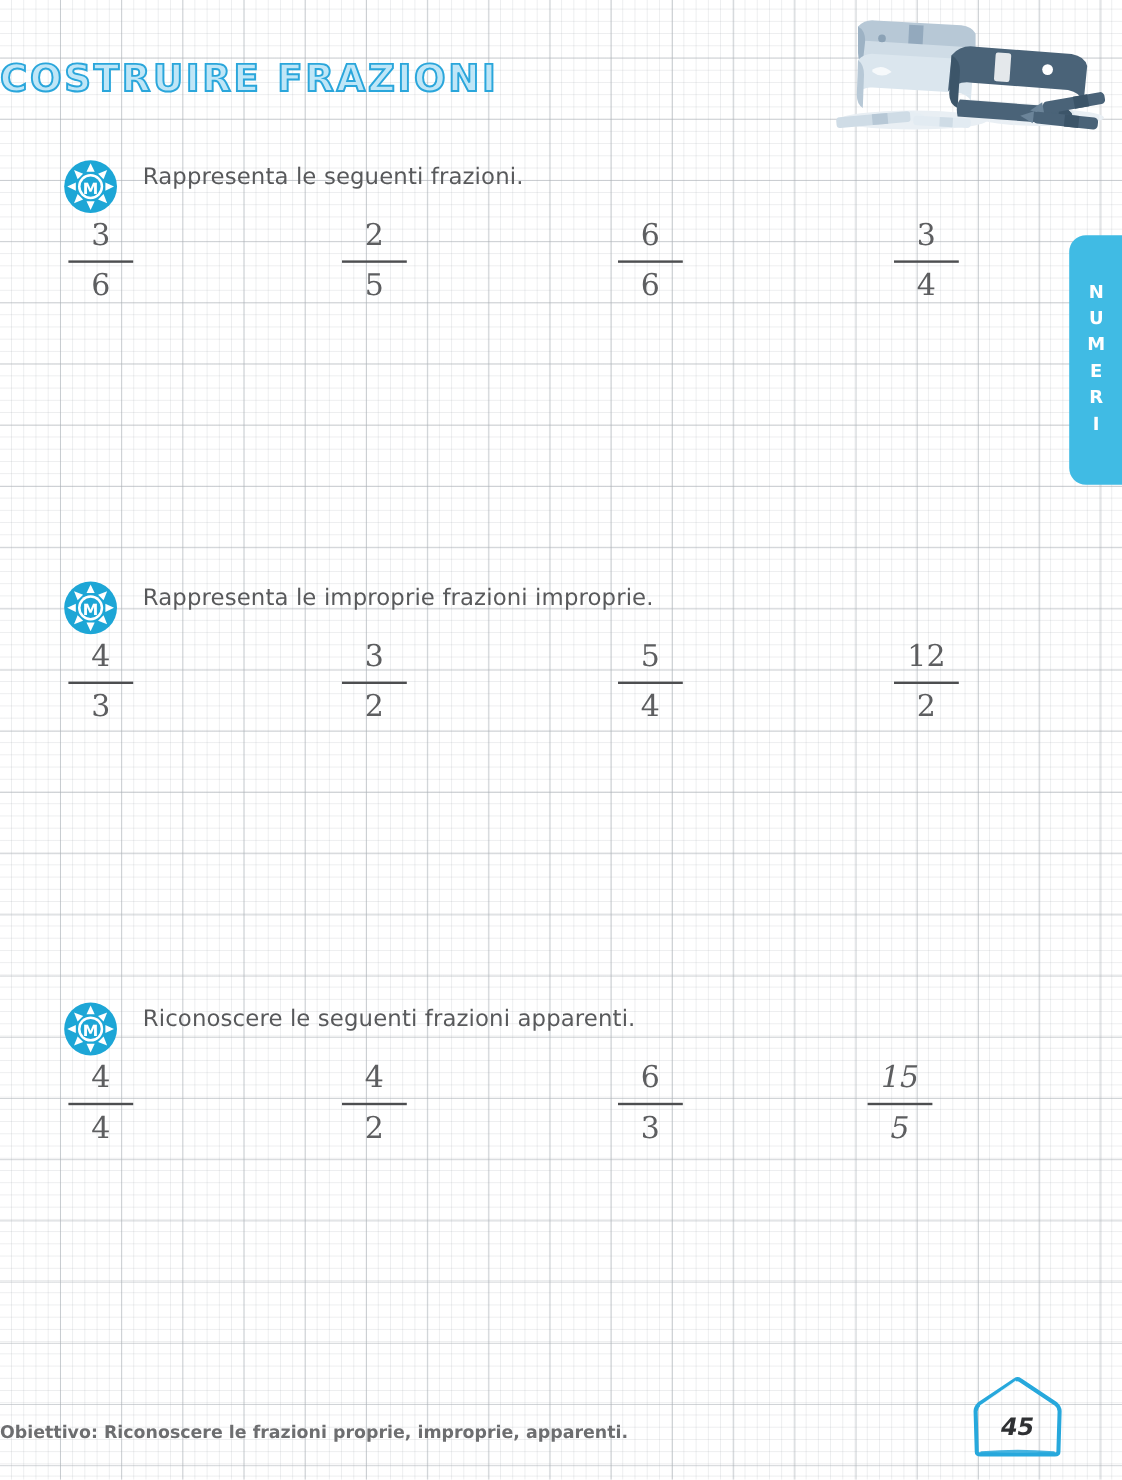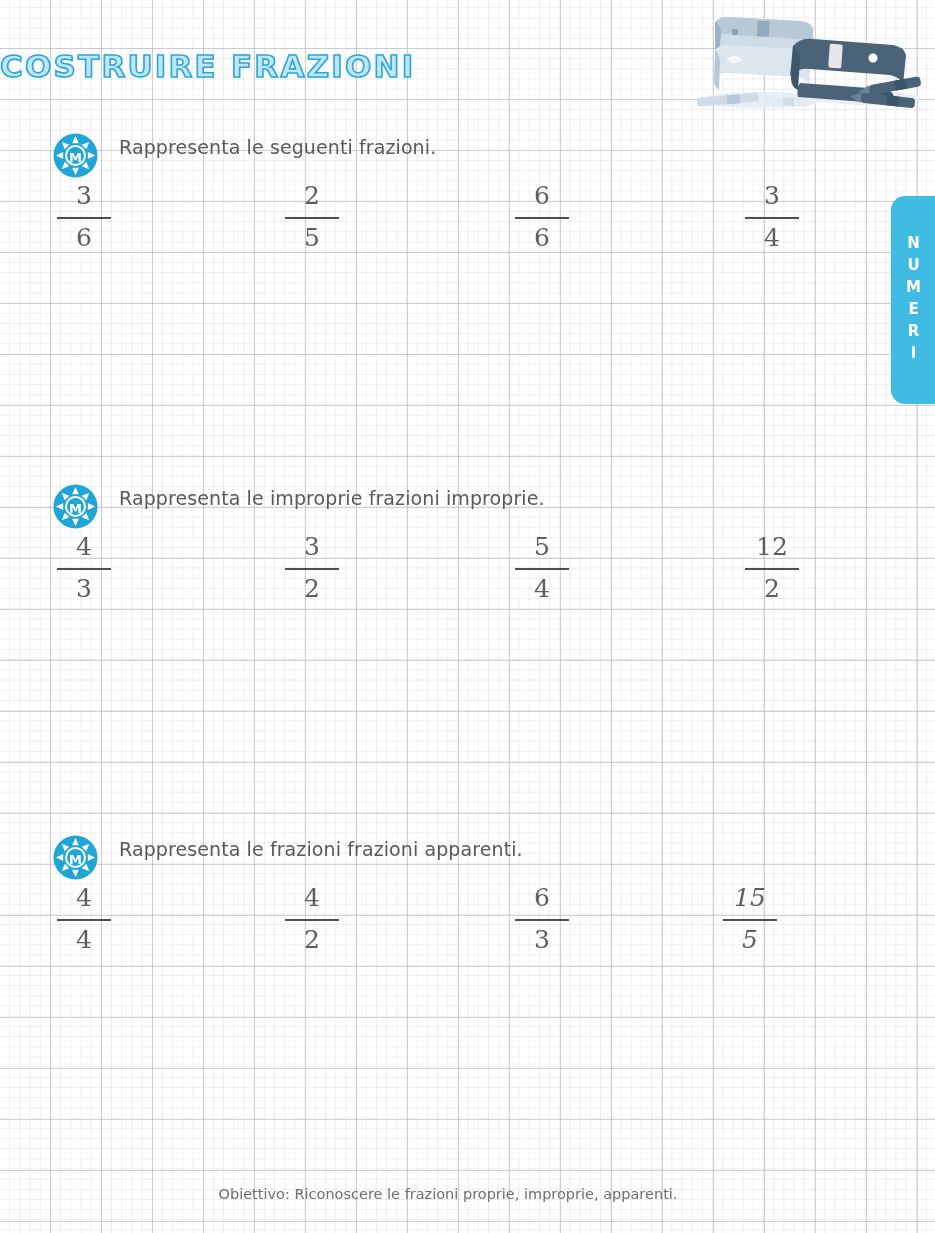--- a/index.html
+++ b/index.html
@@ -102,25 +102,25 @@
     background:#4d4e50;
     margin:5px auto 6px auto;
     width:54px;
   }
   .frac .den{display:block;height:29px;}
 
   
   #footer{
     position:absolute;
     left:0;right:0;top:1186px;
-    text-align:center;
     font-family:"DejaVu Sans", sans-serif;
     font-size:14.5px;
     color:#6d6e70;
     padding-right:39px;
+    font-weight:bold;
   }
 
   #page-badge{
     position:absolute;
     left:806px;top:1146px;
     width:84px;height:72px;
   }
   #page-badge .pnum{
     position:absolute;
     left:0;right:0;top:31px;
@@ -294,21 +294,21 @@
             <path d="M8.7 8.7 l7.6 3 l-4.6 4.6 z"></path>
             <path d="M36.3 36.3 l-7.6 -3 l4.6 -4.6 z"></path>
             <path d="M36.3 8.7 l-3 7.6 l-4.6 -4.6 z"></path>
             <path d="M8.7 36.3 l3 -7.6 l4.6 4.6 z"></path>
           </g>
           <circle cx="22.5" cy="22.5" r="10.5" fill="#ffffff"></circle>
           <circle cx="22.5" cy="22.5" r="8.4" fill="#1da6d6"></circle>
           <text x="22.5" y="28.5" text-anchor="middle" font-family="DejaVu Sans, sans-serif" font-size="13" font-weight="bold" fill="#ffffff">M</text>
         </svg>
       </div>
-      <div class="prompt">Rappresenta le frazioni frazioni apparenti.</div>
+      <div class="prompt">Riconoscere le seguenti frazioni apparenti.</div>
     </div>
     <div class="frac-row">
       <div class="frac" style="left:48px;">
         <span class="num">4</span>
         <span class="bar"></span>
         <span class="den">4</span>
       </div>
       <div class="frac" style="left:276px;">
         <span class="num">4</span>
         <span class="bar"></span>
@@ -322,14 +322,22 @@
       <div class="frac" style="left:714px;font-style:italic;">
         <span class="num">15</span>
         <span class="bar"></span>
         <span class="den">5</span>
       </div>
     </div>
   </div>
 
   <div id="footer">Obiettivo: Riconoscere le frazioni proprie, improprie, apparenti.</div>
 
+  <div id="page-badge">
+    <svg viewBox="0 0 84 72" width="84" height="72">
+      <path d="M8 64 L7 30 Q7 27 10 24 L40 4 Q42 2.6 44 4 L74 24 Q77 26.5 77 30 L76 64 Q76 66 73 66 L11 66 Q8 66 8 64 Z" fill="none" stroke="#27a8dc" stroke-width="3.4" stroke-linejoin="round" stroke-linecap="round"></path>
+      <path d="M12 64.5 Q42 62 72 64.5" fill="none" stroke="#27a8dc" stroke-width="2.2" stroke-linecap="round" opacity=".85"></path>
+      <path d="M41 5 L11 26" fill="none" stroke="#ffffff" stroke-width="1.6" opacity=".9"></path>
+    </svg>
+    <div class="pnum">45</div>
+  </div>
 
 </div>
 
 </body></html>

